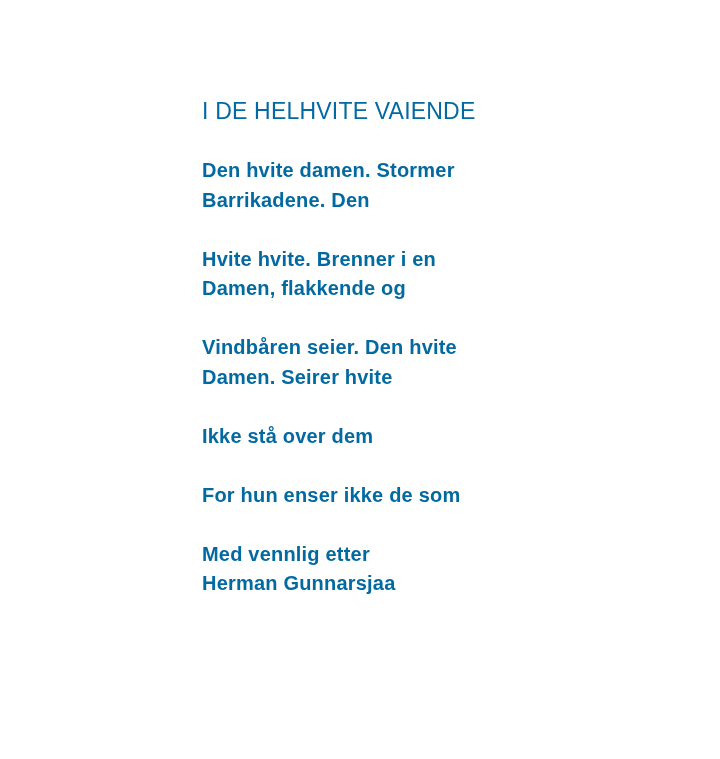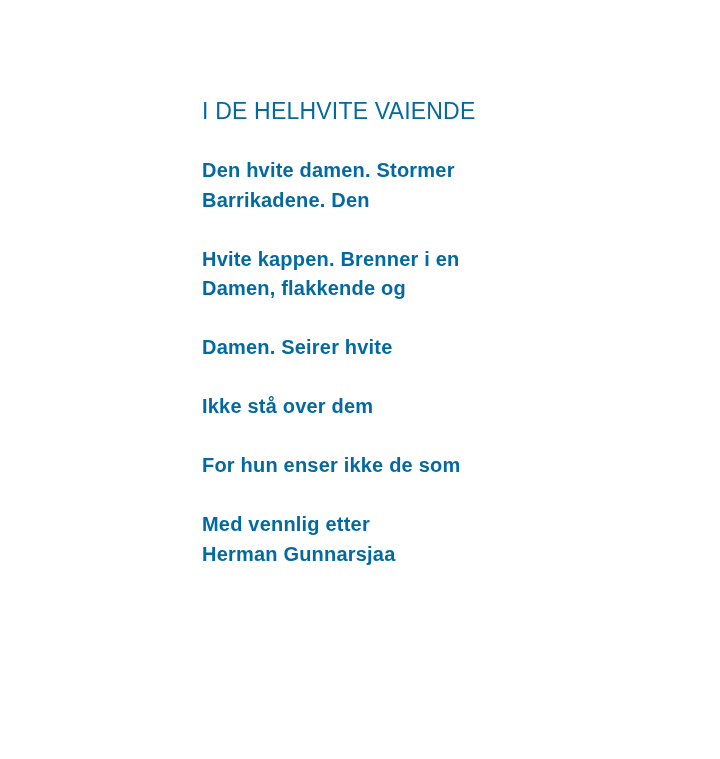--- a/index.html
+++ b/index.html
@@ -47,25 +47,26 @@
 <div class="page">
 
   <h1 class="poem-title">I DE HELHVITE VAIENDE</h1>
 
   <div class="stanza">
     <div class="line">Den hvite damen. Stormer</div>
     <div class="line">Barrikadene. Den</div>
   </div>
 
   <div class="stanza">
-    <div class="line">Hvite kappen. Brenner i en</div>
+    <div class="line">Hvite hvite. Brenner i en</div>
     <div class="line">Damen, flakkende og</div>
   </div>
 
   <div class="stanza">
+    <div class="line">Vindbåren seier. Den hvite</div>
     <div class="line">Damen. Seirer hvite</div>
   </div>
 
   <div class="stanza">
     <div class="line">Ikke stå over dem</div>
   </div>
 
   <div class="stanza">
     <div class="line">For hun enser ikke de som</div>
   </div>

